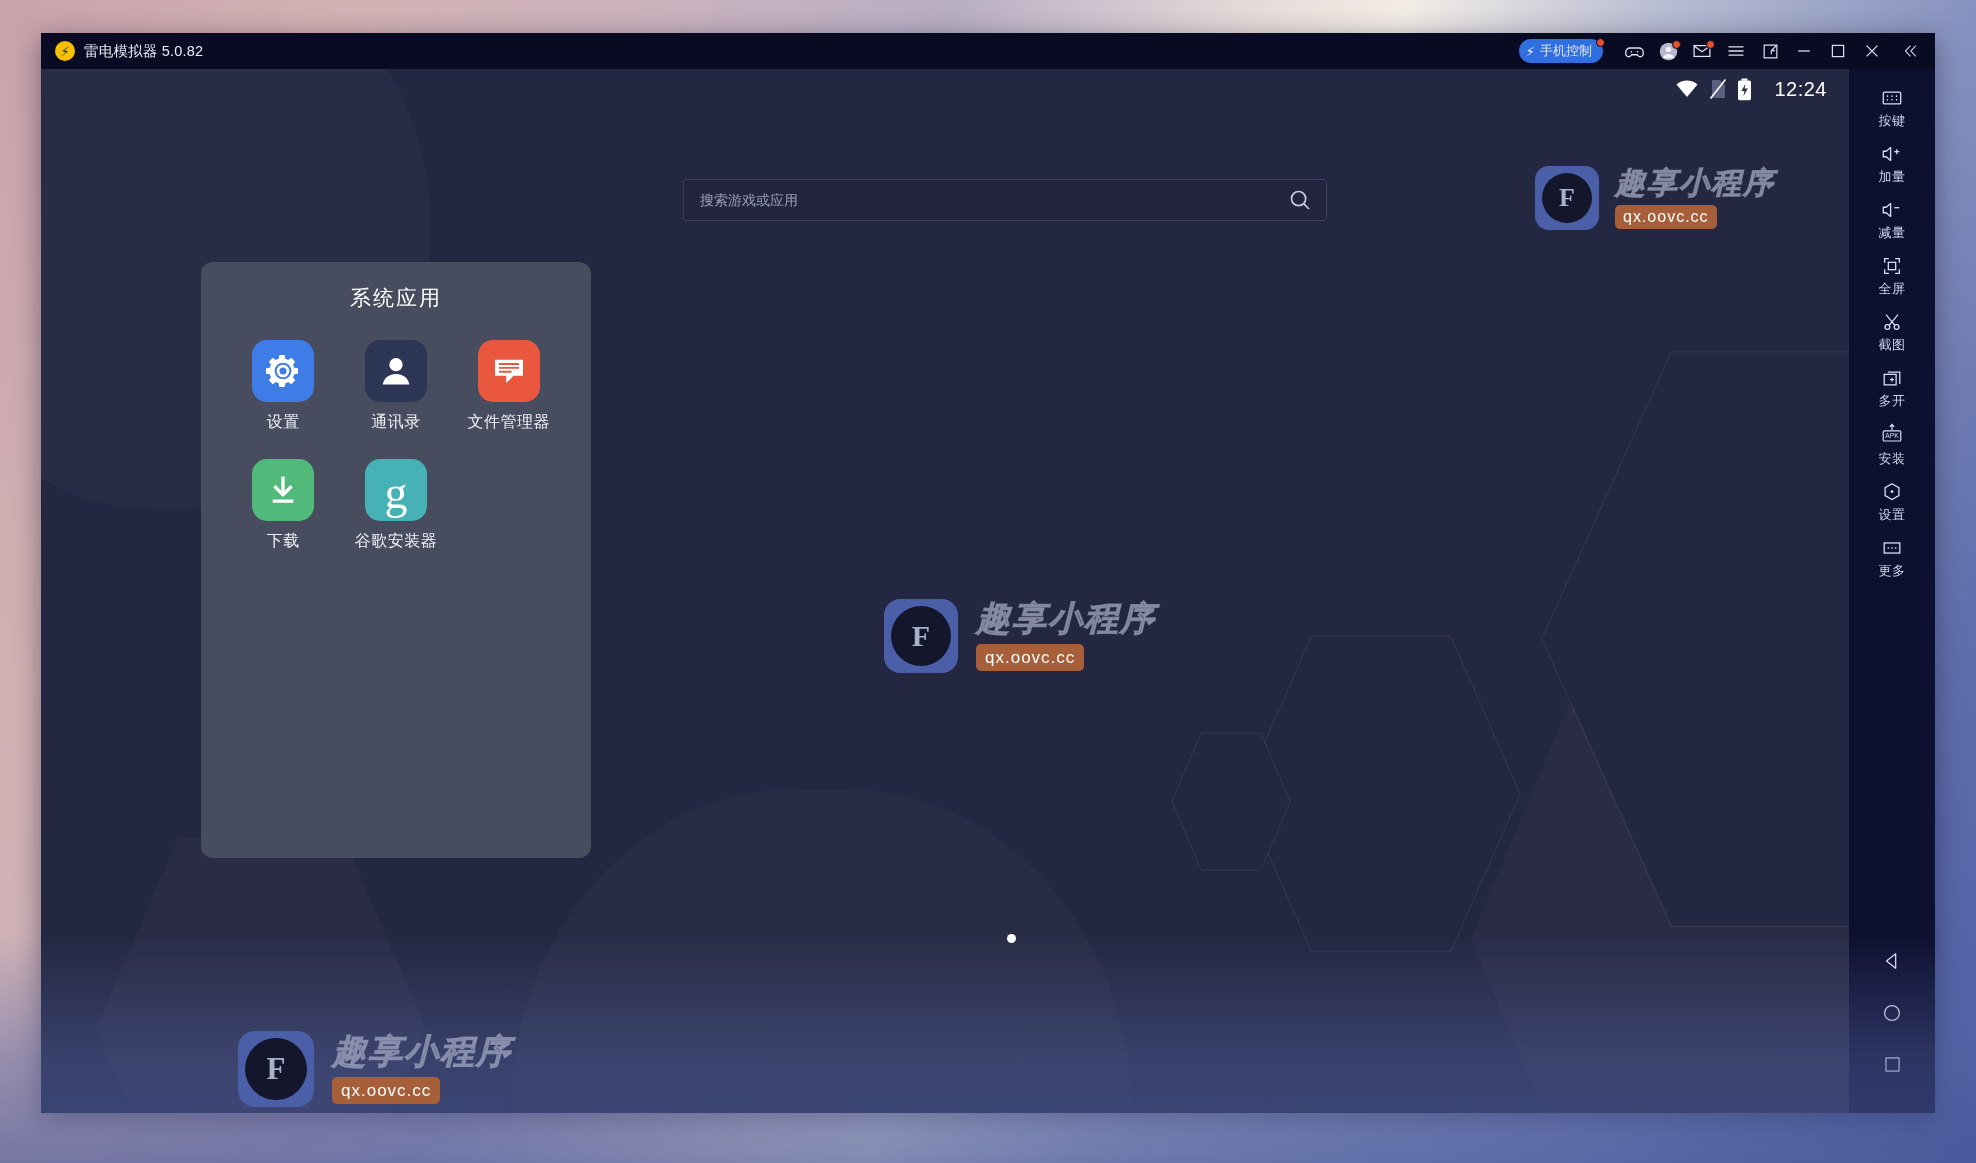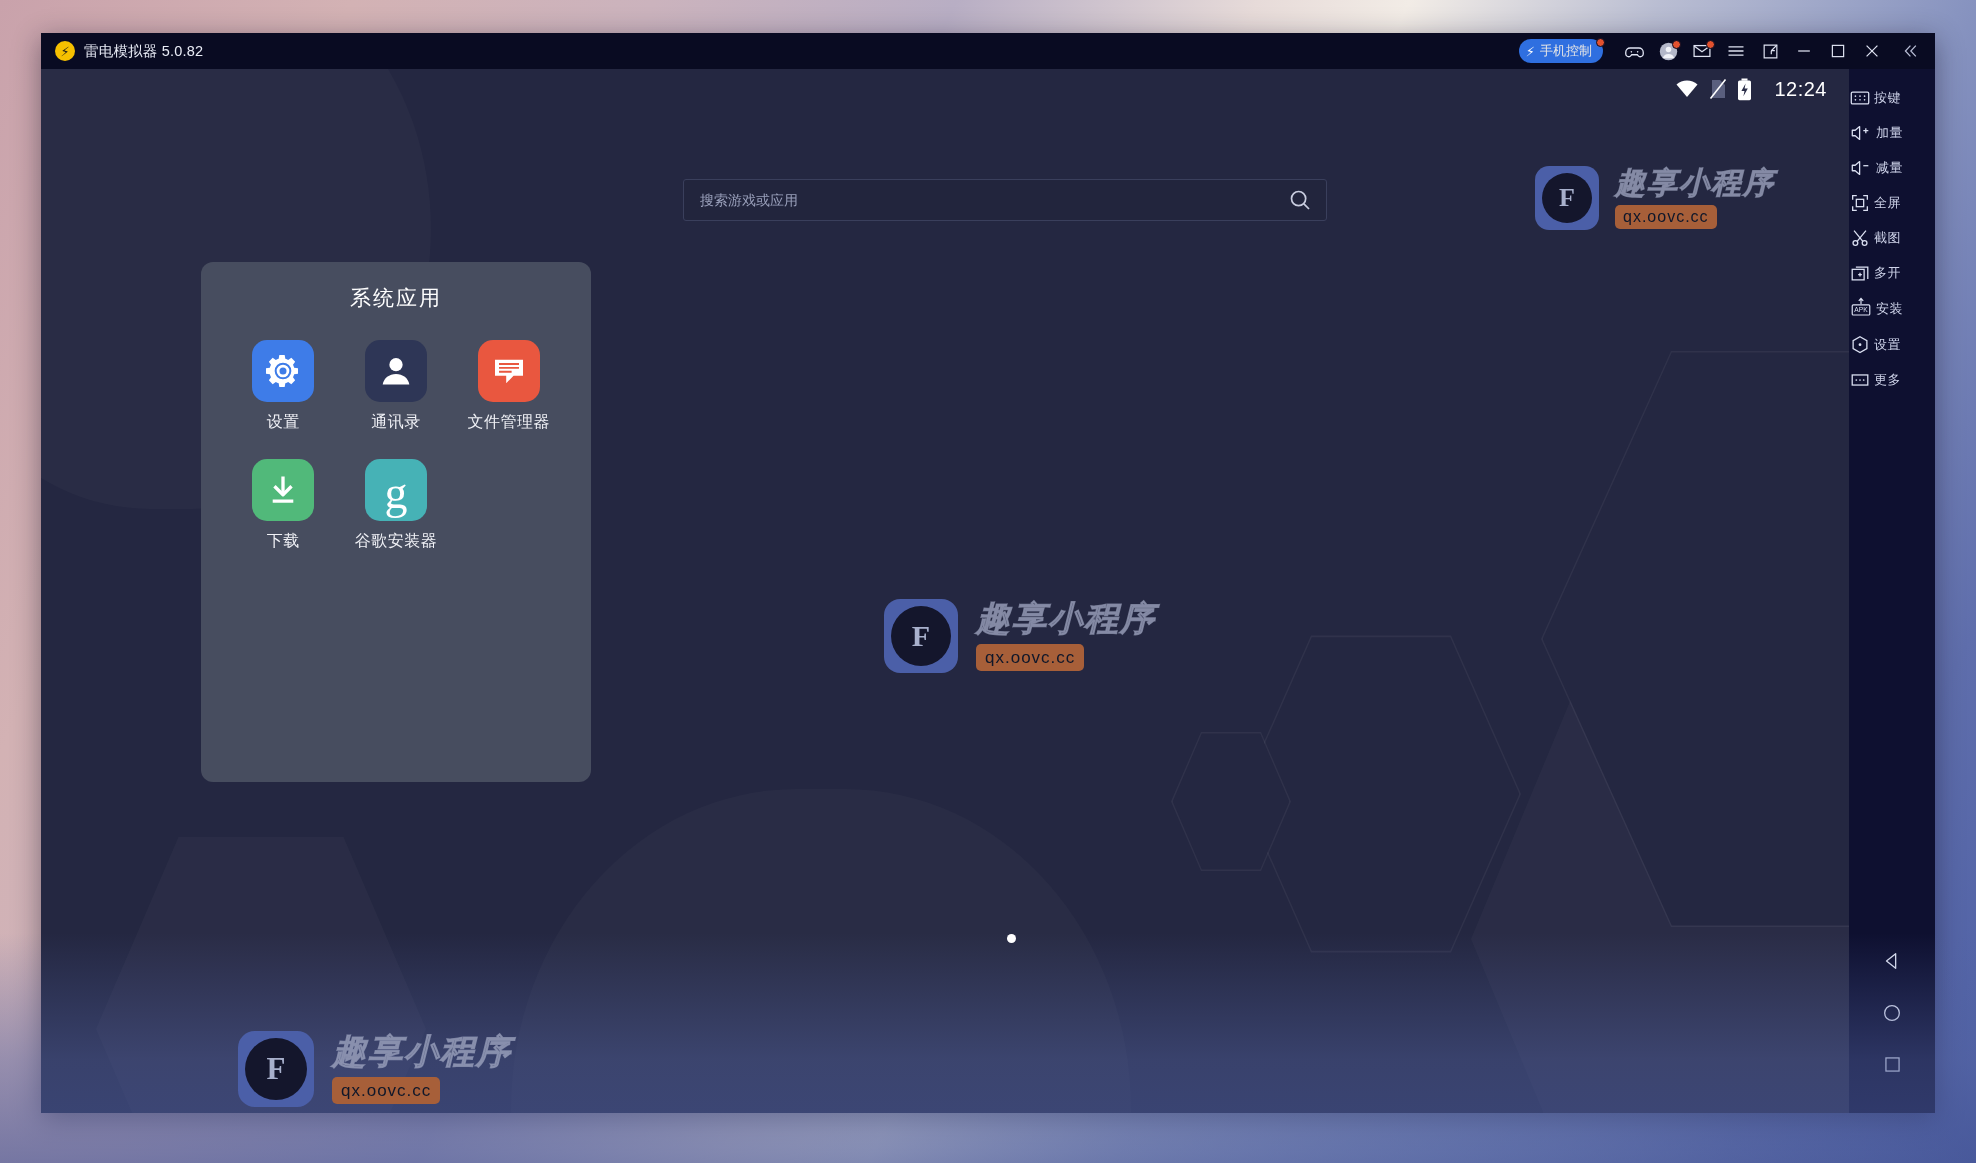--- a/index.html
+++ b/index.html
@@ -126,21 +126,21 @@
   }
   #search-input::placeholder { color: #9aa0bb; }
   #search-btn {
     width: 52px; height: 100%;
     display: flex; align-items: center; justify-content: center; cursor: pointer;
   }
 
   
   #apps-panel {
     position: absolute; left: 160px; top: 193px;
-    width: 390px; height: 520px;
+    width: 390px; height: 596px;
     background: #474d5f; border-radius: 12px; z-index: 11;
     padding: 22px 0 0 0;
   }
   #apps-title {
     text-align: center; color: #ffffff; font-size: 21px;
     letter-spacing: 2px; margin-bottom: 28px;
   }
   #apps-grid {
     display: grid; grid-template-columns: repeat(3, 1fr);
     row-gap: 26px; padding: 0 26px;
@@ -174,33 +174,33 @@
     color: #a8b0cc; font-weight: bold;
   }
   .wm-text { display: flex; flex-direction: column; }
   .wm-title {
     color: rgba(120,126,155,.55);
     -webkit-text-stroke: 1px rgba(175,182,208,.55);
     font-style: italic; font-weight: bold; letter-spacing: 2px;
     line-height: 1;
   }
   .wm-url {
-    background: #a75f39; color: #0f172a; border-radius: 5px;
+    background: #a75f39; color: #ffffff; border-radius: 5px;
     letter-spacing: 1px; align-self: flex-start; line-height:1;
   }
 
   
   #toolbar {
     width: 86px; flex: 0 0 86px;
     background: #0e1030;
     display: flex; flex-direction: column; align-items: center;
     padding-top: 12px;
   }
   .tool {
-    width: 100%; display: flex; flex-direction: row; align-items: center;
+    width: 100%; display: flex; flex-direction: column; align-items: center;
     gap: 3px; padding: 6px 0 7px; cursor: pointer;
   }
   .tool .tlabel { color: #cfd4ea; font-size: 13px; letter-spacing: .5px; }
   .tool svg { display:block; }
   #toolbar .grow { flex: 1 1 auto; }
   .navbtn {
     width: 100%; padding: 13px 0; display: flex; justify-content: center;
     cursor: pointer;
   }
 </style>

